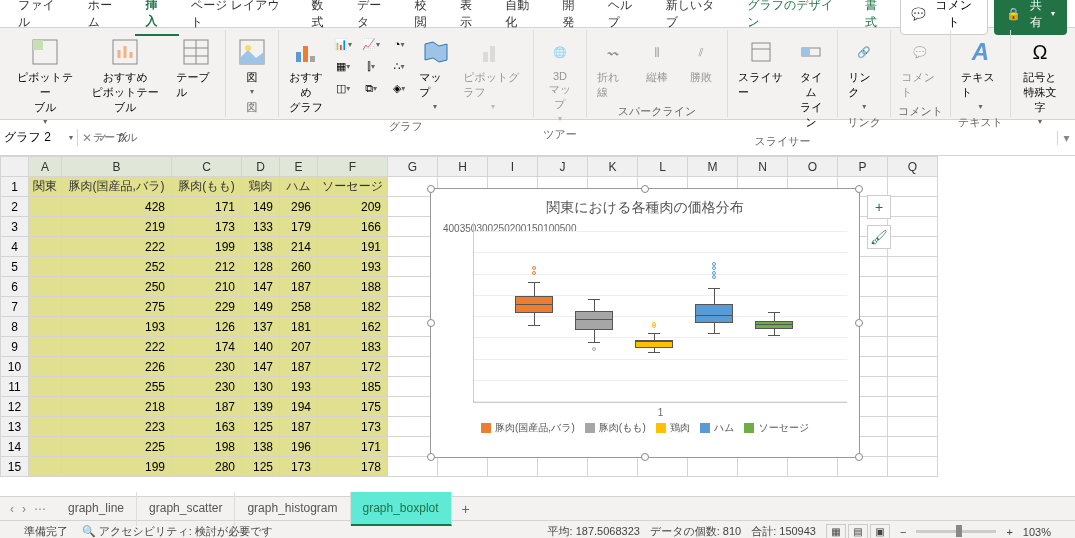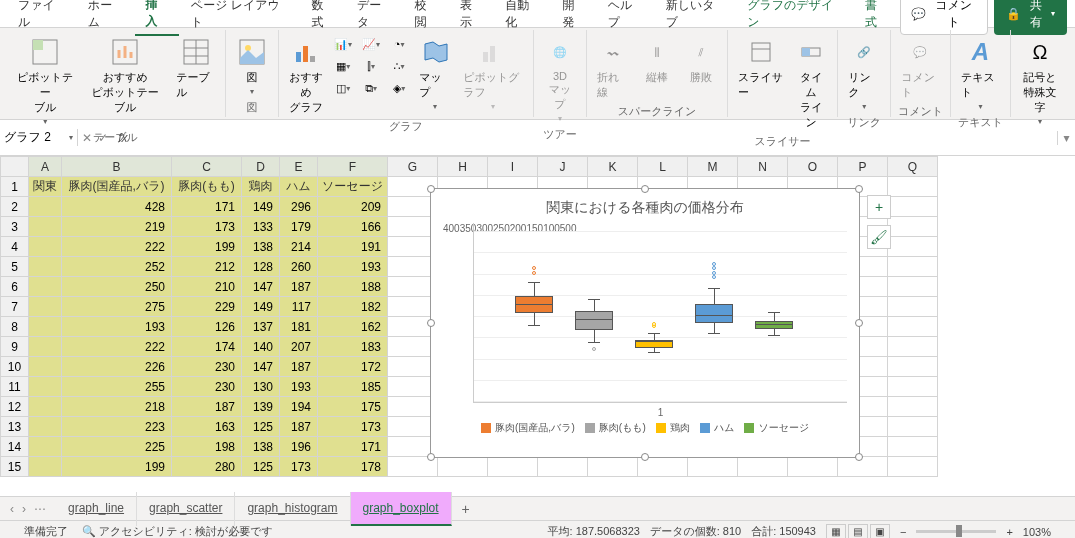--- a/index.html
+++ b/index.html
@@ -72,22 +72,22 @@
     .x-label { position: absolute; bottom: -16px; width: 100%; text-align: center; font-size: 10px; color: #666; }
     .legend { display: flex; justify-content: center; gap: 10px; font-size: 10px; color: #555; padding-top: 18px; flex-wrap: wrap; }
     .legend-item { display: flex; align-items: center; gap: 4px; }
     .swatch { width: 10px; height: 10px; }
     .chart-side-btns { position: absolute; right: -32px; top: 6px; display: flex; flex-direction: column; gap: 6px; }
     .chart-side-btn { width: 24px; height: 24px; border: 1px solid #ccc; background: #fff; display: flex; align-items: center; justify-content: center; font-size: 14px; color: #217346; }
     
     
     .sheet-tabs-row { height: 24px; display: flex; align-items: center; border-top: 1px solid #d4d4d4; background: #f3f2f1; font-size: 12px; }
     .tab-nav { display: flex; gap: 8px; padding: 0 10px; color: #888; }
-    .sheet-tab { padding: 9px 12px; border-right: 1px solid #ddd; cursor: pointer; color: #555; text-decoration: underline; }
-    .sheet-tab.active { background: #f0abfc; border-bottom: 2px solid #217346; color: #217346; }
+    .sheet-tab { padding: 9px 12px; border-right: 1px solid #ddd; cursor: pointer; color: #555; }
+    .sheet-tab.active { background: #5eead4; border-bottom: 2px solid #217346; color: #217346; }
     .new-sheet { padding: 0 10px; color: #666; font-size: 14px; cursor: pointer; }
     
     
     .status-bar { height: 22px; display: flex; align-items: center; background: #f3f2f1; border-top: 1px solid #d4d4d4; font-size: 11px; padding: 0 24px; gap: 14px; color: #444; }
     .status-right { margin-left: auto; display: flex; gap: 10px; align-items: center; }
     .view-btns { display: flex; gap: 2px; }
     .view-btn { width: 20px; height: 16px; border: 1px solid #ccc; display: flex; align-items: center; justify-content: center; font-size: 10px; }
     .zoom-slider { width: 80px; height: 3px; background: #ccc; position: relative; }
     .zoom-thumb { position: absolute; width: 6px; height: 12px; background: #888; top: -5px; left: 50%; }
     
@@ -516,21 +516,21 @@
           <td></td>
           <td></td>
           <td></td>
         </tr>
         <tr>
           <th>7</th>
     <td class="data-cell"></td>
     <td class="data-cell">275</td>
     <td class="data-cell">229</td>
     <td class="data-cell">149</td>
-    <td class="data-cell">117</td>
+    <td class="data-cell">258</td>
     <td class="data-cell">182</td>
           <td></td>
           <td></td>
           <td></td>
           <td></td>
           <td></td>
           <td></td>
           <td></td>
           <td></td>
           <td></td>

